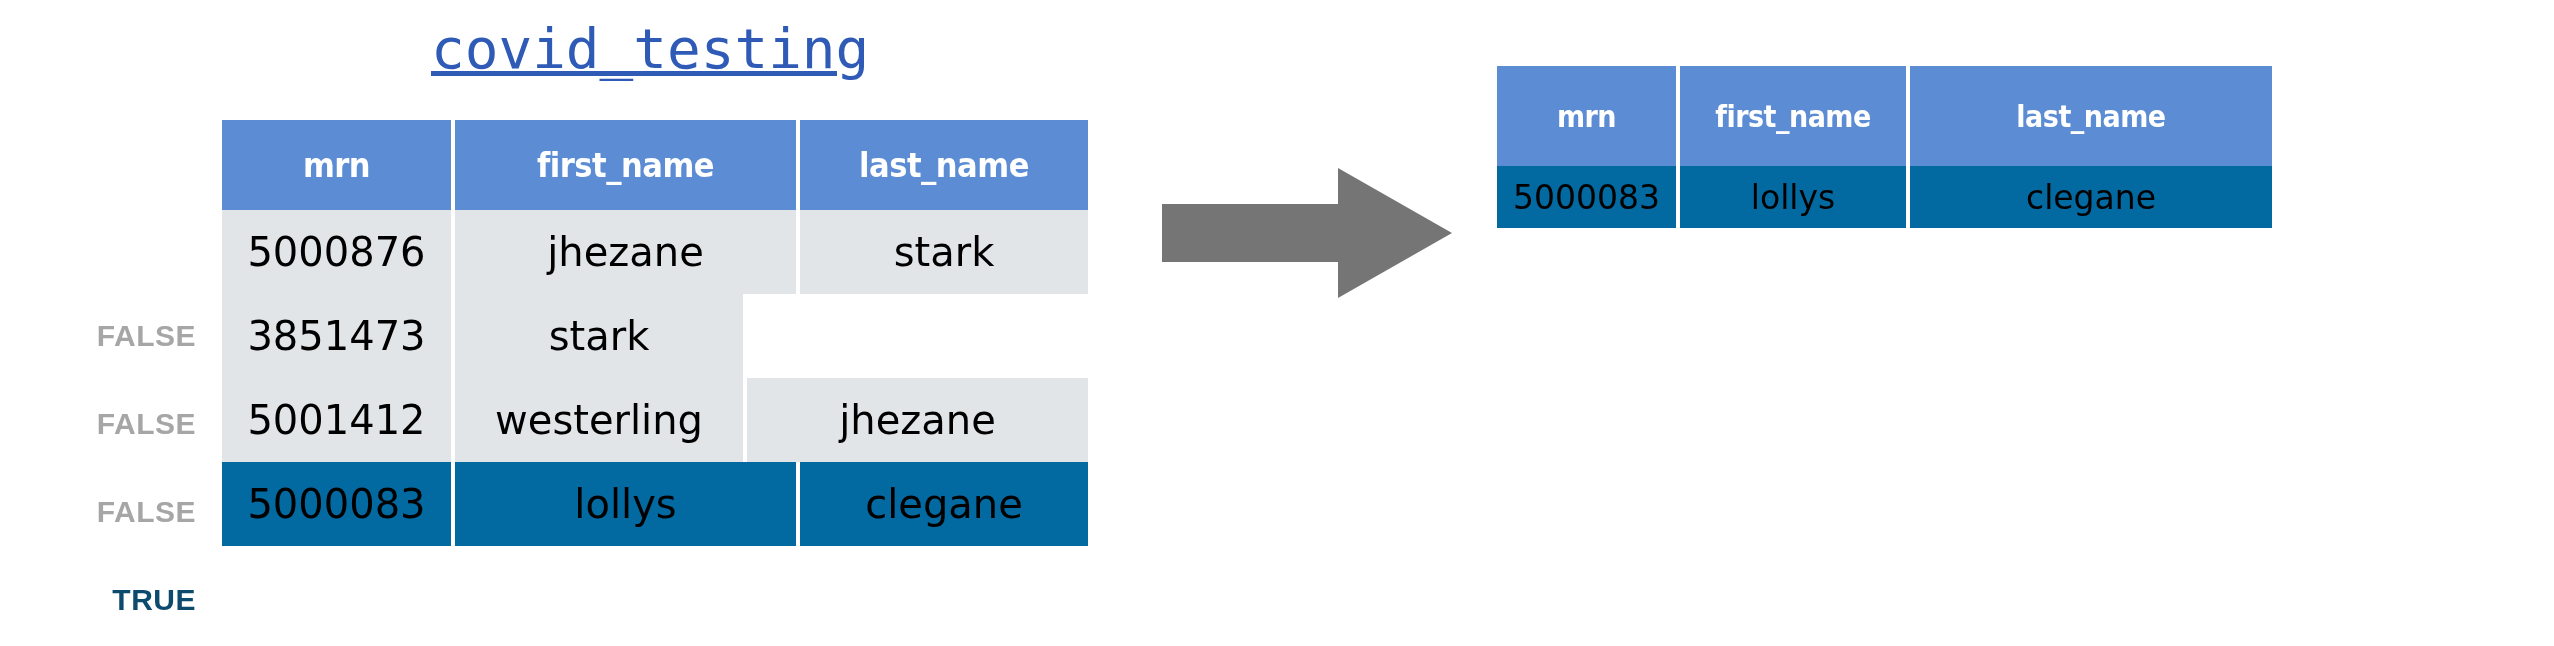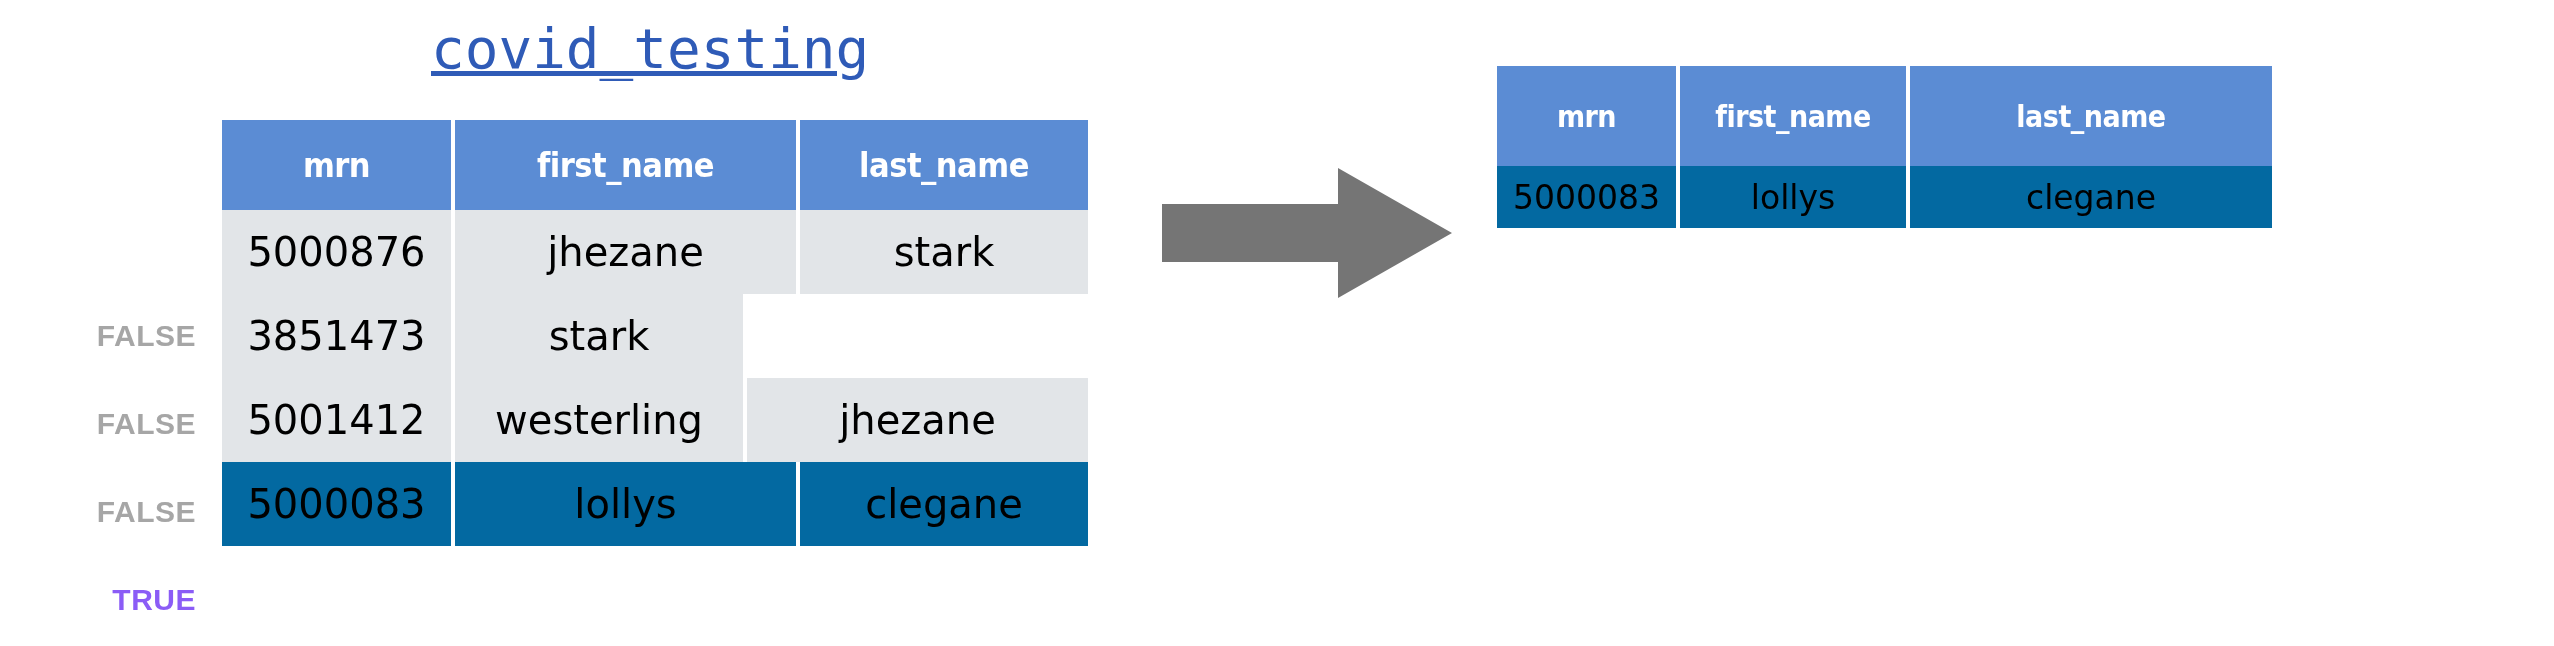--- a/index.html
+++ b/index.html
@@ -103,21 +103,21 @@
     display: flex;
     align-items: center;
     justify-content: flex-end;
     font-size: 30px;
     font-weight: bold;
     letter-spacing: 0.5px;
     padding-right: 14px;
     box-sizing: border-box;
   }
   .flag-false { color: #a6a6a6; }
-  .flag-true  { color: #8b5cf6; }
+  .flag-true  { color: #0c4a6e; }
 
   
   #flow-arrow {
     position: absolute;
     left: 1162px;
     top: 168px;
     width: 290px;
     height: 130px;
   }
 </style>

